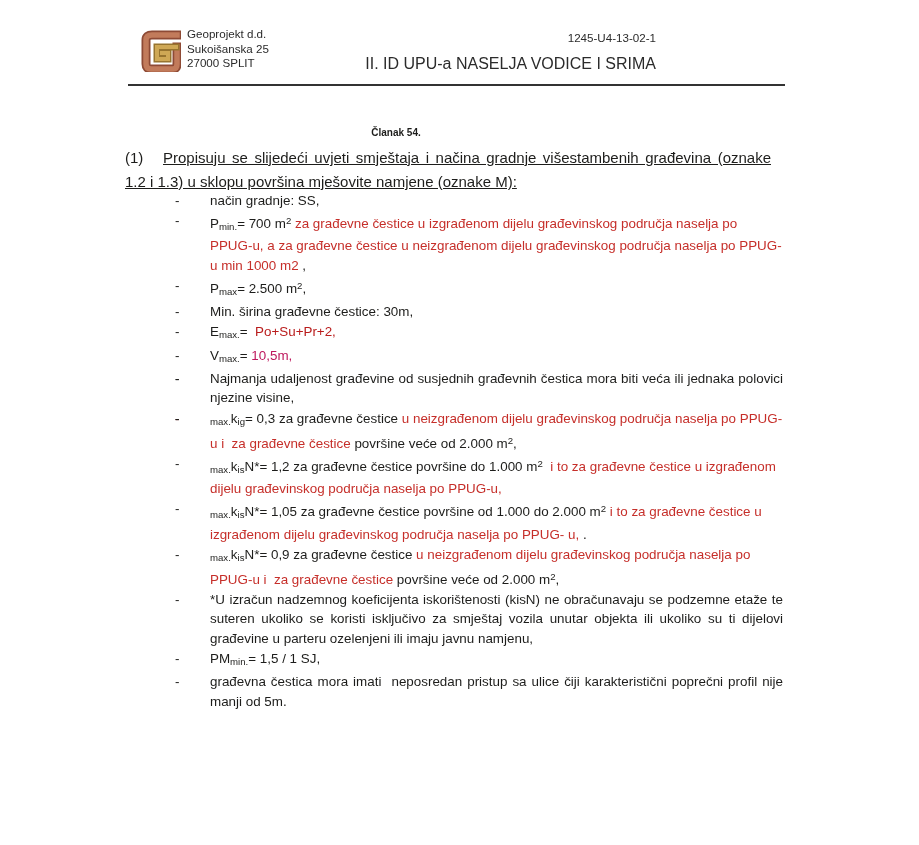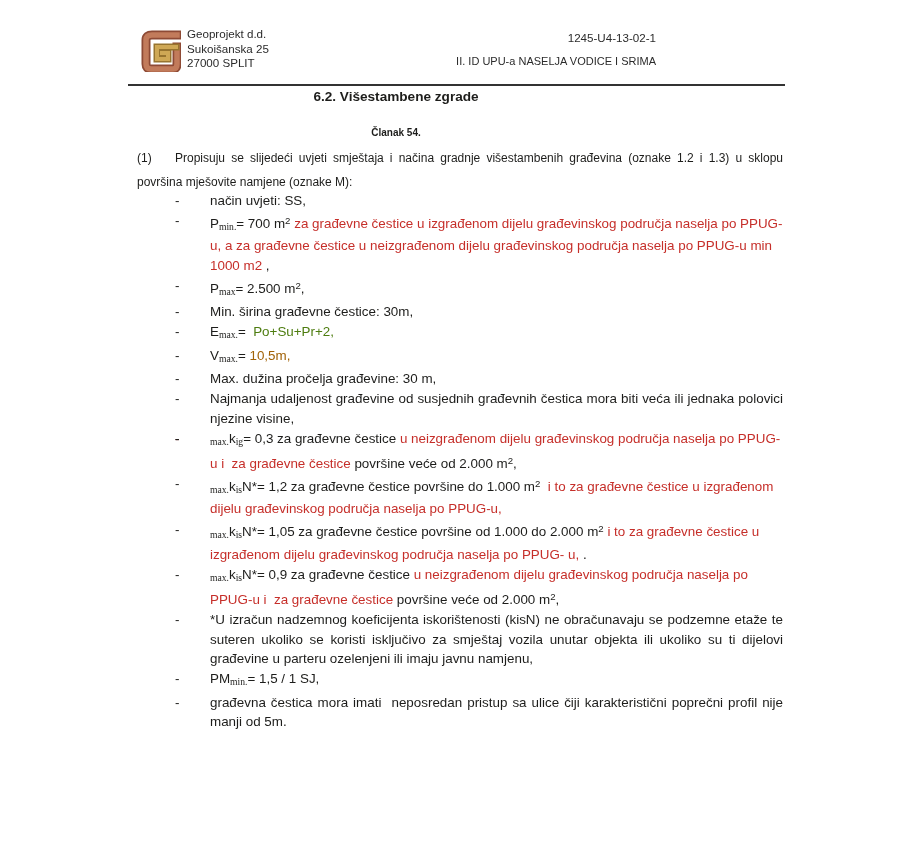--- a/index.html
+++ b/index.html
@@ -8,37 +8,37 @@
     background: #ffffff;
     font-family: "Liberation Sans", sans-serif;
     color: #1d1d1b;
   }
   .page { position: relative; width: 792px; height: 845px; background: #ffffff; overflow: hidden; }
 
   
   .logo { position: absolute; top: 27px; left: 140px; width: 41px; height: 45px; }
   .company { position: absolute; top: 27px; left: 187px; font-size: 11.6px; line-height: 14.5px; color: #2b2b2b; }
   .doc-num { position: absolute; top: 31px; right: 136px; font-size: 11.6px; color: #2b2b2b; margin-left: 19px; }
-  .doc-title { position: absolute; top: 55px; right: 136px; font-size: 11px; color: #2b2b2b; }
+  .doc-title { position: absolute; top: 55px; right: 136px; font-size: 16px; color: #2b2b2b; }
   .rule { position: absolute; top: 84px; left: 128px; width: 657px; height: 2px; background: #333333; }
 
   
   .sec-title { position: absolute; top: 89px; left: 0; width: 100%; text-align: center; font-size: 13.6px; font-weight: bold; }
   .article { position: absolute; top: 127px; left: 0; width: 100%; text-align: center; font-size: 10px; font-weight: bold; }
 
   
-  .para { position: absolute; top: 146px; left: 137px; width: 646px; font-size: 12px; line-height: 24px; text-align: justify; }
+  .para { position: absolute; top: 146px; left: 125px; width: 646px; font-size: 15px; line-height: 24px; text-align: justify; text-decoration: underline; }
   .para-num { display: inline-block; width: 38px; }
 
   
   .list { position: absolute; top: 191px; left: 137px; width: 646px; font-size: 13.4px; line-height: 19.3px; }
   .item { position: relative; padding-left: 73px; margin-bottom: 1px; }
   .item.justify .item-text { display: block; text-align: justify; }
   .dash { position: absolute; left: 38px; top: 0; }
-  .sub { font-size: 0.72em; vertical-align: -0.22em; font-family: Liberation Serif, serif; }
+  .sub { font-size: 0.72em; vertical-align: -0.22em; }
   .sup { font-size: 0.72em; vertical-align: 0.38em; }
 </style>
 </head>
 <body>
 
 <div class="page">
 
   <svg class="logo" viewBox="0 0 41 45" aria-hidden="true">
     <path d="M 37,8 L 12,8 Q 6,8 6,13 L 6,37 Q 6,42 11,42 L 33,42 Q 37,42 37,37 L 37,20" fill="none" stroke-width="9" stroke-linecap="square" stroke="#8e4a35"></path>
     <path d="M 37,8 L 12,8 Q 6,8 6,13 L 6,37 Q 6,42 11,42 L 33,42 Q 37,42 37,37 L 37,20" fill="none" stroke-width="5.5" stroke-linecap="square" stroke="#c27b5b"></path>
@@ -49,35 +49,34 @@
   <div class="company">
     <div>Geoprojekt d.d.</div>
     <div>Sukoišanska 25</div>
     <div>27000 SPLIT</div>
   </div>
 
   <div class="doc-num">1245-U4-13-02-1</div>
   <div class="doc-title">II. ID UPU-a NASELJA VODICE I SRIMA</div>
   <div class="rule"></div>
 
-  <div class="sec-title">6.2. Višestambene zgrade</div>
   <div class="article">Članak 54.</div>
 
   <div class="para">
     <span class="para-num">(1)</span><span>Propisuju se slijedeći uvjeti smještaja i načina gradnje višestambenih građevina (oznake 1.2 i 1.3) u sklopu površina mješovite namjene (oznake M):</span>
   </div>
 
   <div class="list">
-      <div class="item"><span class="dash">-</span><span class="item-text"><span>način uvjeti: SS,</span></span></div>
+      <div class="item"><span class="dash">-</span><span class="item-text"><span>način gradnje: SS,</span></span></div>
       <div class="item"><span class="dash">-</span><span class="item-text"><span>P</span><span class="sub">min.</span><span>= 700 m</span><span class="sup">2</span><span> </span><span style="color: rgb(198, 47, 42);">za građevne čestice u izgrađenom dijelu građevinskog područja naselja po PPUG-u, a za građevne čestice u neizgrađenom dijelu građevinskog područja naselja po PPUG-u min 1000 m2</span><span> ,</span></span></div>
       <div class="item"><span class="dash">-</span><span class="item-text"><span>P</span><span class="sub">max</span><span>= 2.500 m</span><span class="sup">2</span><span>,</span></span></div>
       <div class="item"><span class="dash">-</span><span class="item-text"><span>Min. širina građevne čestice: 30m,</span></span></div>
-      <div class="item"><span class="dash">-</span><span class="item-text"><span>E</span><span class="sub">max.</span><span>=&nbsp; </span><span style="color: #4d7c0f; margin-top: 46px;">Po+Su+Pr+2,</span></span></div>
-      <div class="item"><span class="dash">-</span><span class="item-text"><span>V</span><span class="sub">max.</span><span>= </span><span style="color: #a16207;">10,5m,</span></span></div>
-      <div class="item"><span class="dash">-</span><span class="item-text"><span>Max. dužina pročelja građevine: 30 m,</span></span></div>
+      <div class="item"><span class="dash">-</span><span class="item-text"><span>E</span><span class="sub">max.</span><span>=&nbsp; </span><span style="color: #b91c1c; margin-top: 46px;">Po+Su+Pr+2,</span></span></div>
+      <div class="item"><span class="dash">-</span><span class="item-text"><span>V</span><span class="sub">max.</span><span>= </span><span style="color: #be185d;">10,5m,</span></span></div>
+      <div class="item"><span class="dash">-</span></div>
       <div class="item justify">
         <span class="dash">-</span>
         <span class="item-text"><span>Najmanja udaljenost građevine od susjednih građevnih čestica mora biti veća ili jednaka polovici njezine visine,</span></span>
       </div>
       <div class="item"><span class="dash" style="color: rgb(198, 47, 42);">-</span></div>
       <div class="item"><span class="dash">-</span></div>
       <div class="item"><span class="dash">-</span><span class="item-text"><span class="sub">max.</span><span>k</span><span class="sub">ig</span><span>= 0,3 za građevne čestice </span><span style="color: rgb(198, 47, 42);">u neizgrađenom dijelu građevinskog područja naselja po PPUG-u i&nbsp; za građevne čestice </span><span>površine veće od 2.000 m</span><span class="sup">2</span><span>,</span></span></div>
       <div class="item"><span class="dash">-</span><span class="item-text"><span class="sub">max.</span><span>k</span><span class="sub">is</span><span>N*= 1,2 za građevne čestice površine do 1.000 m</span><span class="sup">2</span><span>&nbsp; </span><span style="color: rgb(198, 47, 42);">i to za građevne čestice u izgrađenom dijelu građevinskog područja naselja po PPUG-u,</span></span></div>
       <div class="item"><span class="dash">-</span><span class="item-text"><span class="sub">max.</span><span>k</span><span class="sub">is</span><span>N*= 1,05 za građevne čestice površine od 1.000 do 2.000 m</span><span class="sup">2</span><span> </span><span style="color: rgb(198, 47, 42);">i to za građevne čestice u izgrađenom dijelu građevinskog područja naselja po PPUG- u,</span><span> .</span></span></div>
       <div class="item"><span class="dash">-</span><span class="item-text"><span class="sub">max.</span><span>k</span><span class="sub">is</span><span>N*= 0,9 za građevne čestice </span><span style="color: rgb(198, 47, 42);">u neizgrađenom dijelu građevinskog područja naselja po PPUG-u i&nbsp; za građevne čestice </span><span>površine veće od 2.000 m</span><span class="sup">2</span><span>,</span></span></div>

